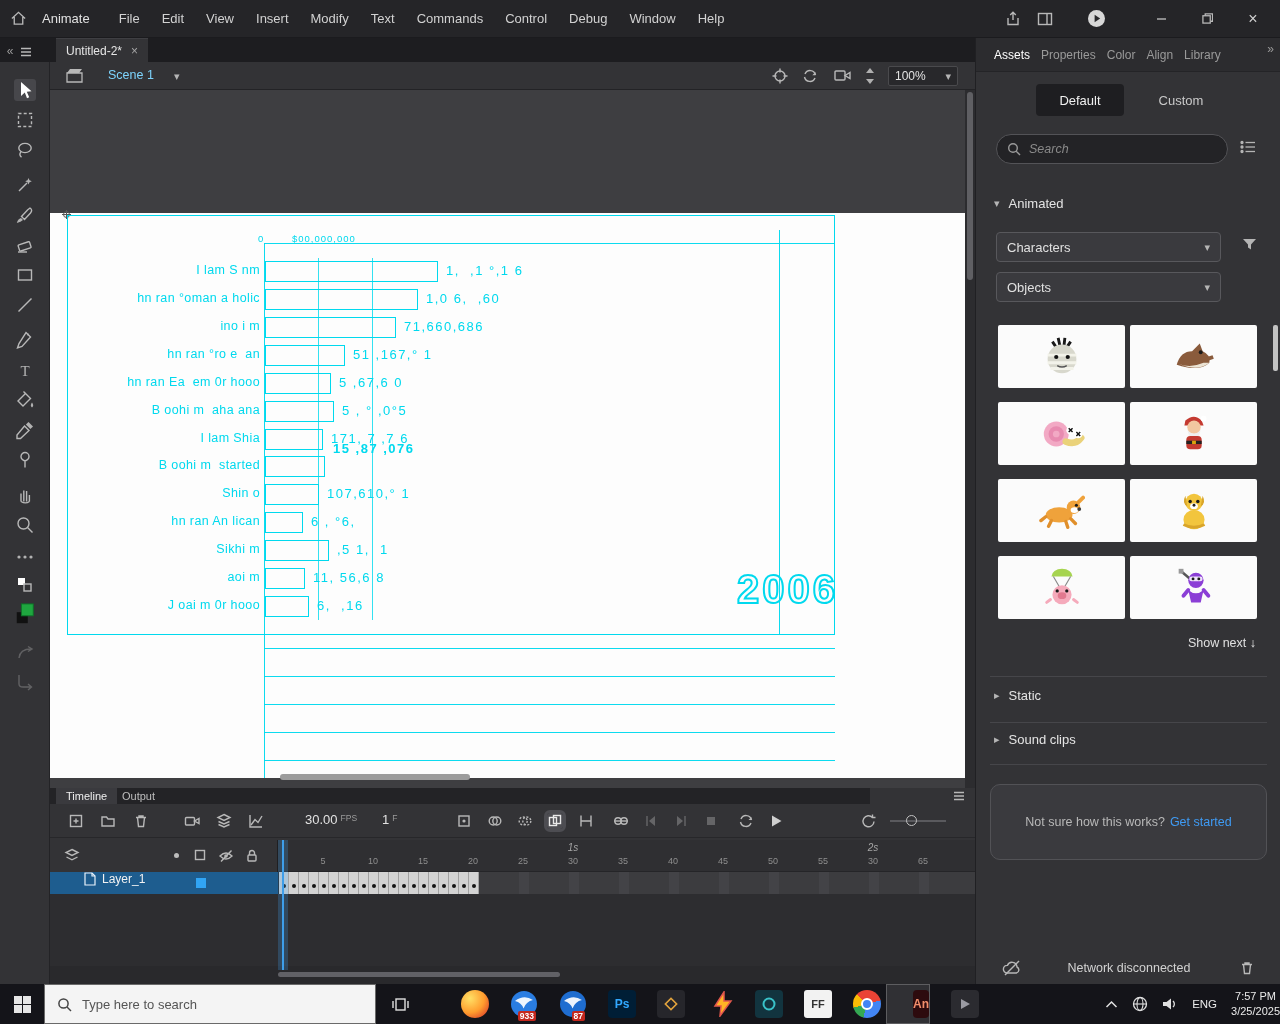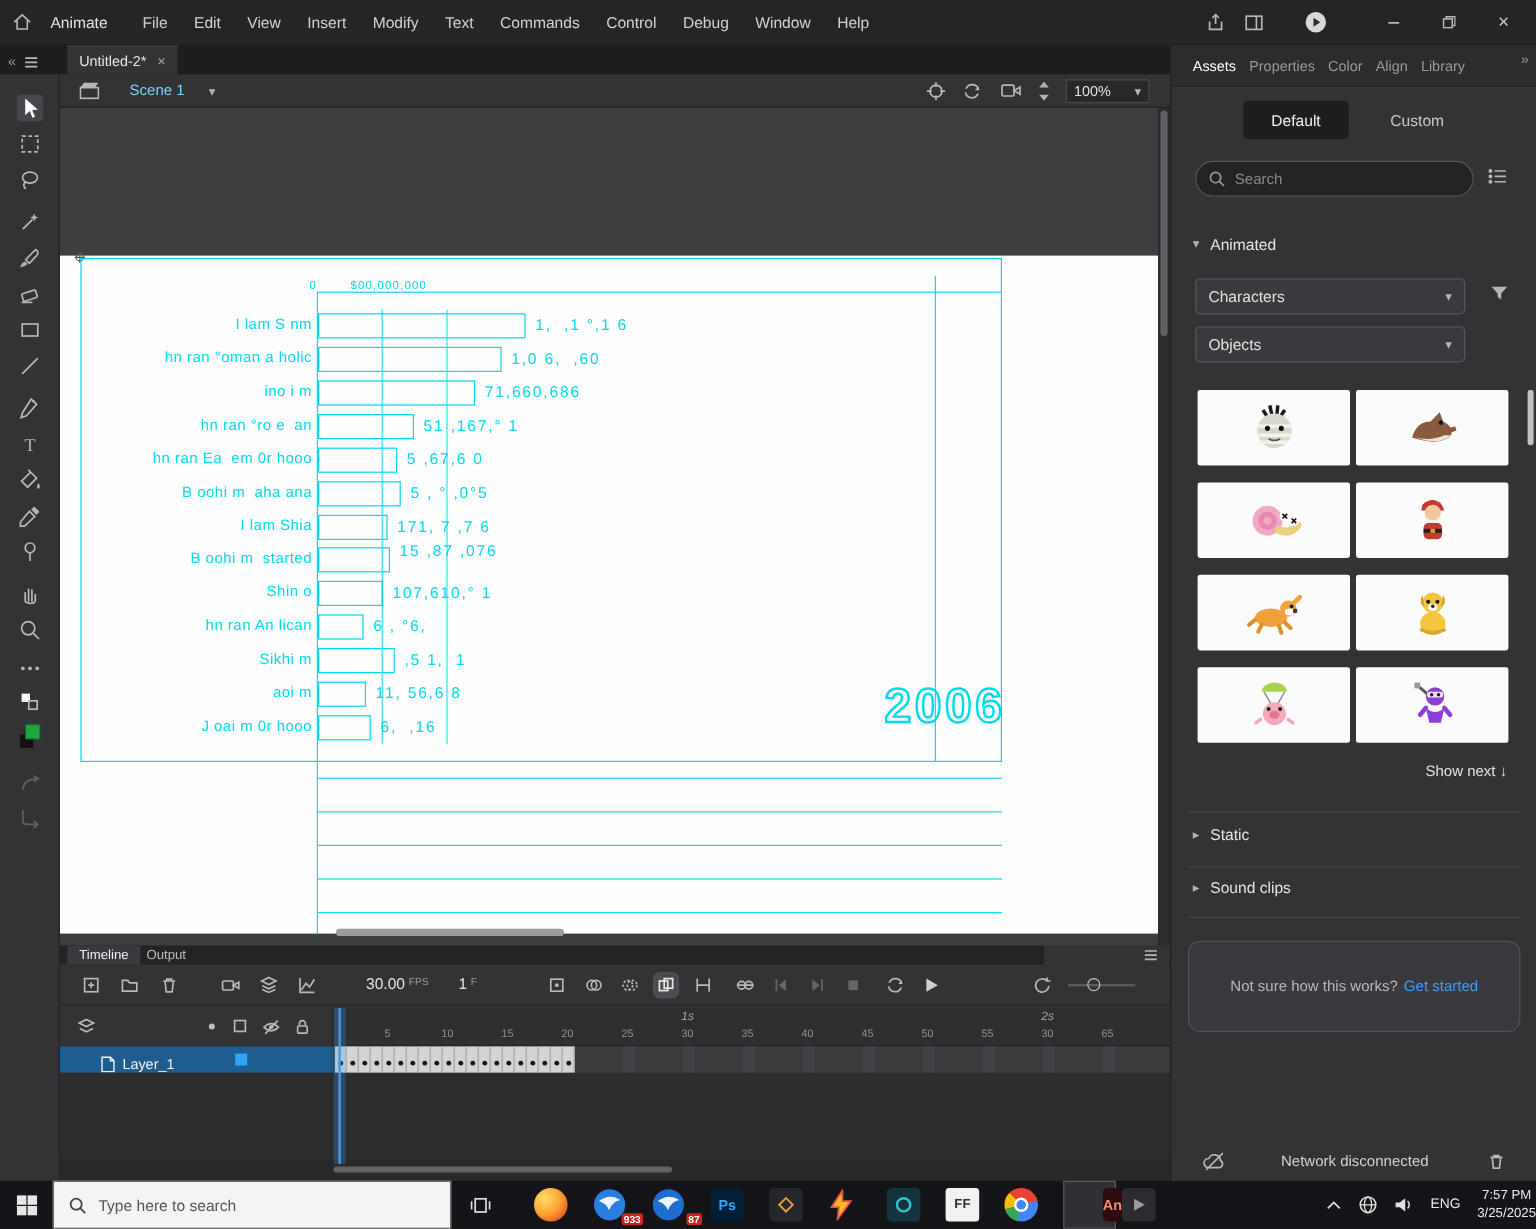--- a/index.html
+++ b/index.html
@@ -56,21 +56,21 @@
   .tl-ico{position:absolute;top:9px;width:16px;height:16px;}
   .tl-ico.dim{opacity:.38;}
   .tl-ico.active{background:#4d4d52;border-radius:3px;outline:3px solid #4d4d52;}
   #fps-group{position:absolute;left:255px;top:8px;font-size:13px;color:#e2e2e2;}
   #fps-group .unit, #frame-group .unit{font-size:8.5px;color:#9c9c9c;margin-left:3px;vertical-align:3px;}
   #frame-group{position:absolute;left:332px;top:8px;font-size:13px;color:#e2e2e2;}
   #ruler-band{position:absolute;left:0;top:52px;width:925px;height:32px;background:#2f2f32;border-bottom:1px solid #252528;}
   #ruler-left{position:absolute;left:0;top:0;width:228px;height:32px;background:#333336;border-right:1px solid #1f1f22;}
   .ruler-num{position:absolute;top:16px;width:22px;text-align:center;font-size:9px;color:#8f8f8f;}
   .time-mark{position:absolute;top:2px;width:22px;text-align:center;font-size:10px;color:#a5a5a5;font-style:italic;}
-  #layer-row-left{position:absolute;left:0;top:84px;width:253px;height:22px;background:#1e5d8f;display:flex;align-items:flex-end;}
+  #layer-row-left{position:absolute;left:0;top:84px;width:253px;height:22px;background:#1e5d8f;display:flex;align-items:flex-start;}
   #layer-name{font-size:12px;color:#f2f2f2;margin-left:6px;}
   #layer-chip{position:absolute;left:146px;top:6px;width:10px;height:10px;background:#31a5f5;}
   #layer-frames{position:absolute;left:228px;top:84px;width:697px;height:22px;background:#3c3c3f;border-left:1px solid #1f1f22;}
   .kf-cell{position:absolute;top:0;width:10px;height:22px;background:#d3d3d3;border-right:1px solid #a2a2a2;}
   .kf-dot{position:absolute;left:3px;top:12px;width:4px;height:4px;border-radius:50%;background:#151515;}
   .tick-col{position:absolute;top:0;width:10px;height:22px;background:#434347;}
   #tl-empty{position:absolute;left:0;top:106px;width:925px;height:72px;background:#2d2d30;}
   #tl-scroll{position:absolute;left:0;top:178px;width:925px;height:18px;background:#29292c;}
   #tl-scroll-thumb{position:absolute;left:228px;top:6px;width:282px;height:5px;background:#616166;border-radius:3px;}
   #playhead-col{position:absolute;left:228px;top:52px;width:10px;height:130px;background:rgba(62,158,234,.25);}
@@ -81,21 +81,21 @@
                 display:flex;align-items:center;gap:11px;padding-left:18px;}
   .panel-tab{font-size:12px;color:#9a9a9a;}
   .panel-tab.active{color:#ffffff;}
   #expand-right{position:absolute;right:6px;top:4px;color:#9a9a9a;font-size:12px;}
   #mode-default{position:absolute;left:60px;top:46px;width:88px;height:32px;background:#1e1e21;border-radius:4px;
                 font-size:13px;color:#f0f0f0;display:flex;align-items:center;justify-content:center;}
   #mode-custom{position:absolute;left:170px;top:46px;width:70px;height:32px;font-size:13px;color:#c9c9c9;
                display:flex;align-items:center;justify-content:center;}
   #asset-search{position:absolute;left:20px;top:96px;width:232px;height:30px;background:#232326;border:1px solid #535357;
                 border-radius:15px;display:flex;align-items:center;padding:0 10px;gap:8px;}
-  #asset-search input{flex:1;background:transparent;border:none;outline:none;color:#ef4444;font-size:12.5px;font-family:"Liberation Sans",sans-serif;}
+  #asset-search input{flex:1;background:transparent;border:none;outline:none;color:#ef4444;font-size:12.5px;font-family:"Liberation Sans",sans-serif;font-style:italic;}
   #asset-search input::placeholder{color:#8a8a8a;}
   #list-view-btn{position:absolute;left:264px;top:102px;}
   .sec-head{position:absolute;left:18px;display:flex;align-items:center;gap:9px;font-size:13px;color:#e4e4e4;}
   .chev{color:#b5b5b5;font-size:11px;}
   .dropdown{position:absolute;left:20px;width:225px;height:30px;background:#3a3a3e;border:1px solid #58585c;border-radius:4px;
             display:flex;align-items:center;justify-content:space-between;padding:0 10px;font-size:13px;color:#e0e0e0;}
   .asset-cell{position:absolute;width:127px;height:63px;background:#fbfbfb;border-radius:2px;
               display:flex;align-items:center;justify-content:center;overflow:hidden;}
   #show-next{position:absolute;right:24px;top:598px;font-size:12.5px;color:#e0e0e0;}
   .pdivider{position:absolute;left:14px;width:277px;height:1px;background:#46464a;}
@@ -106,21 +106,21 @@
   #network-text{position:absolute;left:78px;width:150px;text-align:center;font-size:12.5px;color:#d2d2d2;}
   #panel-scroll-thumb{position:absolute;left:297px;top:287px;width:5px;height:46px;background:#c2c2c2;border-radius:2px;}
   
   #taskbar{position:absolute;left:0;top:984px;width:1280px;height:40px;background:#141419;display:flex;align-items:center;}
   #start-btn{width:44px;height:40px;display:flex;align-items:center;justify-content:center;}
   #tb-search{width:332px;height:40px;background:#f4f4f4;border:1px solid #6a6a6a;display:flex;align-items:center;gap:10px;padding:0 12px;}
   #tb-search input{flex:1;border:none;outline:none;background:transparent;font-size:13px;color:#333;font-family:"Liberation Sans",sans-serif;}
   #tb-search input::placeholder{color:#555;}
   #task-view{width:48px;height:40px;display:flex;align-items:center;justify-content:center;}
   #tb-apps{position:absolute;left:445px;top:0;height:40px;display:flex;gap:5px;}
-  .tb-slot{position:relative;width:44px;height:40px;display:flex;align-items:center;justify-content:flex-start;}
+  .tb-slot{position:relative;width:44px;height:40px;display:flex;align-items:center;justify-content:flex-end;}
   .tb-slot.active{background:rgba(255,255,255,.12);border:1px solid rgba(255,255,255,.22);padding-left:32px;}
   .badge{position:absolute;right:2px;bottom:3px;background:#c4271d;color:#fff;font-size:8.5px;line-height:10px;
          padding:0 2px;border-radius:2px;font-weight:bold;}
   .sq-icon{width:28px;height:28px;border-radius:4px;display:flex;align-items:center;justify-content:center;font-weight:bold;}
   .ic-firefox{width:28px;height:28px;border-radius:50%;background:radial-gradient(circle at 32% 30%,#ffe066,#ff9d2e 52%,#e2512a 82%,#b5301f);}
   .ic-chrome{position:relative;width:28px;height:28px;border-radius:50%;
              background:conic-gradient(from -45deg,#ea4335 0 120deg,#4285f4 120deg 240deg,#34a853 240deg 300deg,#fbbc05 300deg 360deg);}
   .ic-chrome::after{content:"";position:absolute;inset:8px;background:#4285f4;border:2px solid #fff;border-radius:50%;}
   #tb-tray{position:absolute;right:0;top:0;height:40px;display:flex;align-items:center;gap:14px;}
   #tb-lang{font-size:11.5px;color:#eaeaea;}
@@ -391,21 +391,21 @@
         <div class="ch-bar" style="left: 215px; top: 282.68px; width: 66px;"></div>
         <div class="ch-val" style="left: 289px; top: 284.68px;">5 ,67,6 0</div>
         <div class="ch-label" style="left: 28px; top: 312.6px; width: 182px;">B oohi m  aha ana</div>
         <div class="ch-bar" style="left: 215px; top: 310.6px; width: 69px;"></div>
         <div class="ch-val" style="left: 292px; top: 312.6px;">5 , ° ,0°5</div>
         <div class="ch-label" style="left: 28px; top: 340.52px; width: 182px;">I lam Shia</div>
         <div class="ch-bar" style="left: 215px; top: 338.52px; width: 58px;"></div>
         <div class="ch-val" style="left: 281px; top: 340.52px;">171, 7 ,7 6</div>
         <div class="ch-label" style="left: 28px; top: 368.44px; width: 182px;">B oohi m  started</div>
         <div class="ch-bar" style="left: 215px; top: 366.44px; width: 60px;"></div>
-        <div class="ch-val" style="left: 283px; top: 361px;">15 ,87 ,076</div>
+        <div class="ch-val" style="left: 283px; top: 351px; font-weight: bold;">15 ,87 ,076</div>
         <div class="ch-label" style="left: 28px; top: 396.36px; width: 182px;">Shin o</div>
         <div class="ch-bar" style="left: 215px; top: 394.36px; width: 54px;"></div>
         <div class="ch-val" style="left: 277px; top: 396.36px;">107,610,° 1</div>
         <div class="ch-label" style="left: 28px; top: 424.28px; width: 182px;">hn ran An lican</div>
         <div class="ch-bar" style="left: 215px; top: 422.28px; width: 38px;"></div>
         <div class="ch-val" style="left: 261px; top: 424.28px;">6 , °6,</div>
         <div class="ch-label" style="left: 28px; top: 452.2px; width: 182px;">Sikhi m</div>
         <div class="ch-bar" style="left: 215px; top: 450.2px; width: 64px;"></div>
         <div class="ch-val" style="left: 287px; top: 452.2px;">,5 1,  1</div>
         <div class="ch-label" style="left: 28px; top: 480.12px; width: 182px;">aoi m</div>

